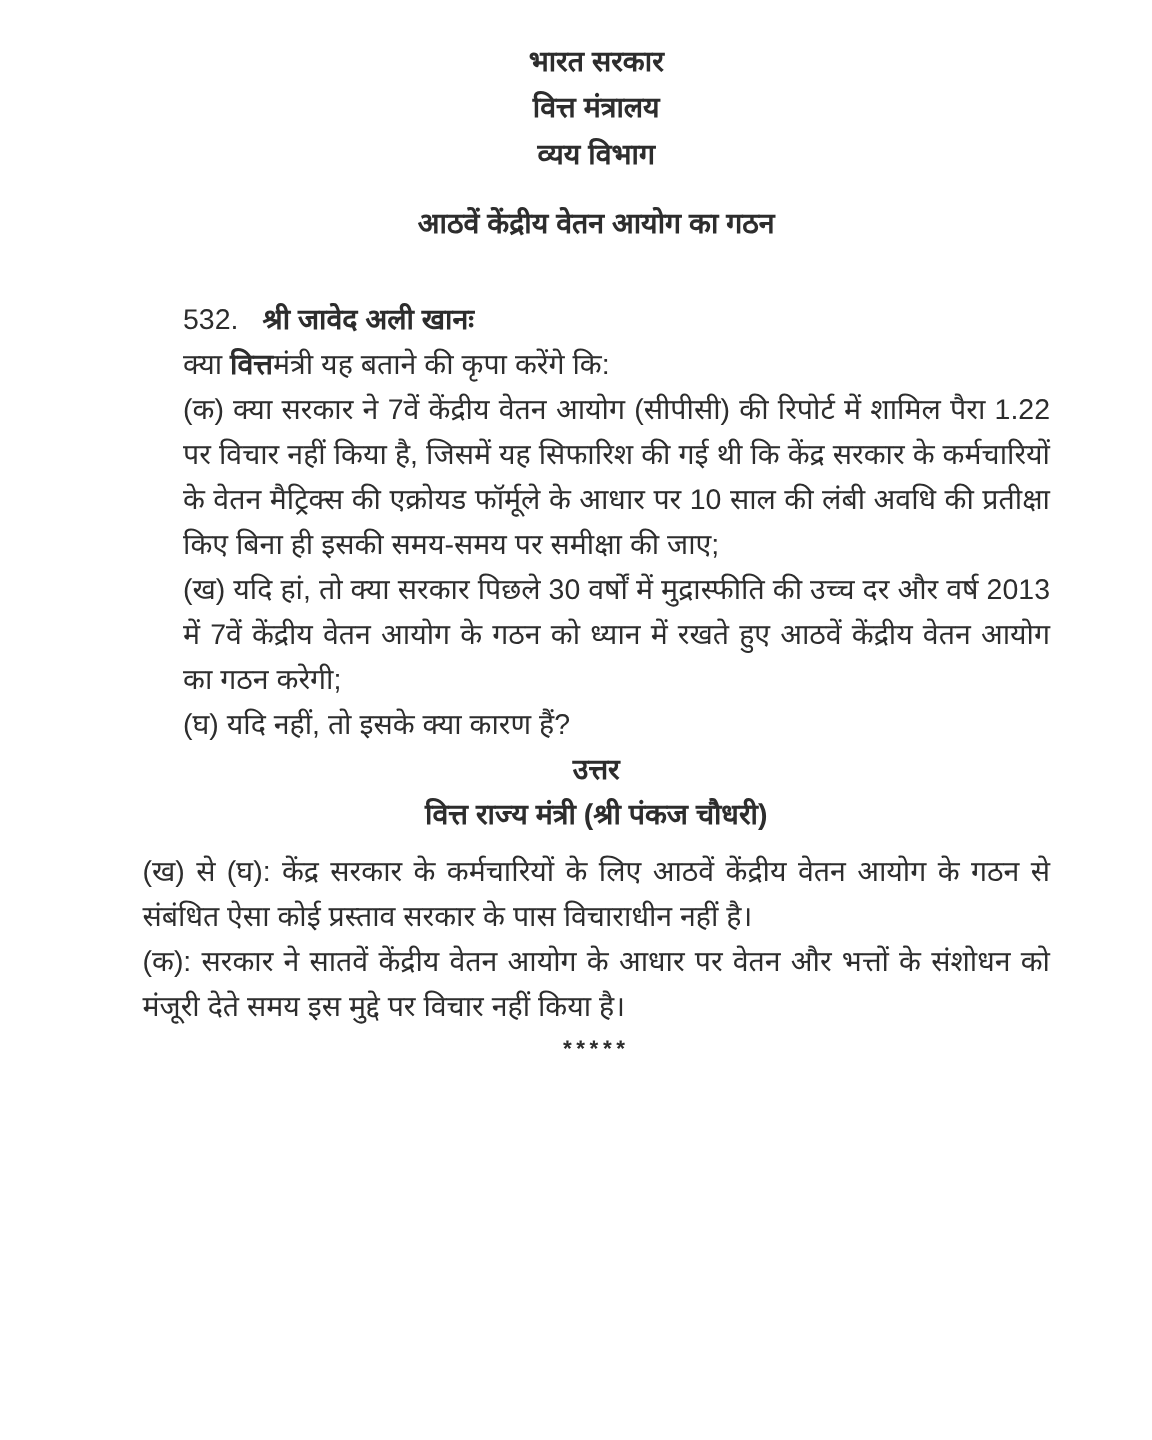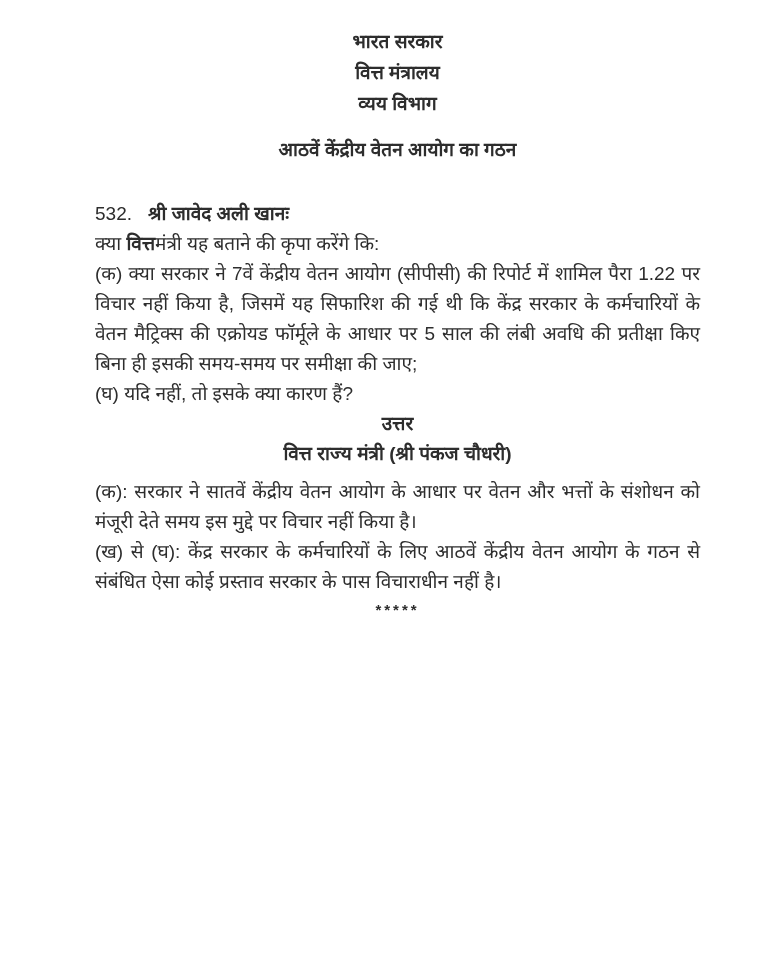--- a/index.html
+++ b/index.html
@@ -35,20 +35,21 @@
     font-style: italic;
   }
   .doc-title {
     margin-top: 16px;
     font-weight: bold;
     line-height: 30px;
   }
   .question-block {
     margin-top: 34px;
     line-height: 30px;
+    margin-left: 27px;
   }
   .asker-line {
     font-weight: bold;
   }
   .qnum {
     font-weight: normal;
     margin-right: 16px;
   }
   .jpara {
     margin: 0;
@@ -88,29 +89,30 @@
 
   <div class="doc-title center">आठवें केंद्रीय वेतन आयोग का गठन</div>
 
   <div class="question-block">
     <div class="asker-line">
       <span class="qnum">532.</span><span>श्री जावेद अली खानः</span>
     </div>
     <div class="intro-line">
       <span>क्या </span><span class="b">वित्त</span><span>मंत्री यह बताने की कृपा करेंगे कि:</span>
     </div>
-    <p class="jpara">(क) क्या सरकार ने 7वें केंद्रीय वेतन आयोग (सीपीसी) की रिपोर्ट में शामिल पैरा 1.22 पर विचार नहीं किया है, जिसमें यह सिफारिश की गई थी कि केंद्र सरकार के कर्मचारियों के वेतन मैट्रिक्स की एक्रोयड फॉर्मूले के आधार पर 5 साल की लंबी अवधि की प्रतीक्षा किए बिना ही इसकी समय-समय पर समीक्षा की जाए;</p>
+    <p class="jpara">(क) क्या सरकार ने 7वें केंद्रीय वेतन आयोग (सीपीसी) की रिपोर्ट में शामिल पैरा 1.22 पर विचार नहीं किया है, जिसमें यह सिफारिश की गई थी कि केंद्र सरकार के कर्मचारियों के वेतन मैट्रिक्स की एक्रोयड फॉर्मूले के आधार पर 10 साल की लंबी अवधि की प्रतीक्षा किए बिना ही इसकी समय-समय पर समीक्षा की जाए;</p>
+    <p class="jpara">(ख) यदि हां, तो क्या सरकार पिछले 30 वर्षों में मुद्रास्फीति की उच्च दर और वर्ष 2013 में 7वें केंद्रीय वेतन आयोग के गठन को ध्यान में रखते हुए आठवें केंद्रीय वेतन आयोग का गठन करेगी;</p>
     <p class="jpara">(घ) यदि नहीं, तो इसके क्या कारण हैं?</p>
   </div>
 
   <div class="answer-head center">
     <div>उत्तर</div>
     <div>वित्त राज्य मंत्री (श्री पंकज चौधरी)</div>
   </div>
 
   <div class="answer-block">
+    <p class="jpara">(ख) से (घ): केंद्र सरकार के कर्मचारियों के लिए आठवें केंद्रीय वेतन आयोग के गठन से संबंधित ऐसा कोई प्रस्ताव सरकार के पास विचाराधीन नहीं है।</p>
     <p class="jpara">(क): सरकार ने सातवें केंद्रीय वेतन आयोग के आधार पर वेतन और भत्तों के संशोधन को मंजूरी देते समय इस मुद्दे पर विचार नहीं किया है।</p>
-    <p class="jpara">(ख) से (घ): केंद्र सरकार के कर्मचारियों के लिए आठवें केंद्रीय वेतन आयोग के गठन से संबंधित ऐसा कोई प्रस्ताव सरकार के पास विचाराधीन नहीं है।</p>
   </div>
 
   <div class="stars">*****</div>
 
 </div>
 
 </body></html>

